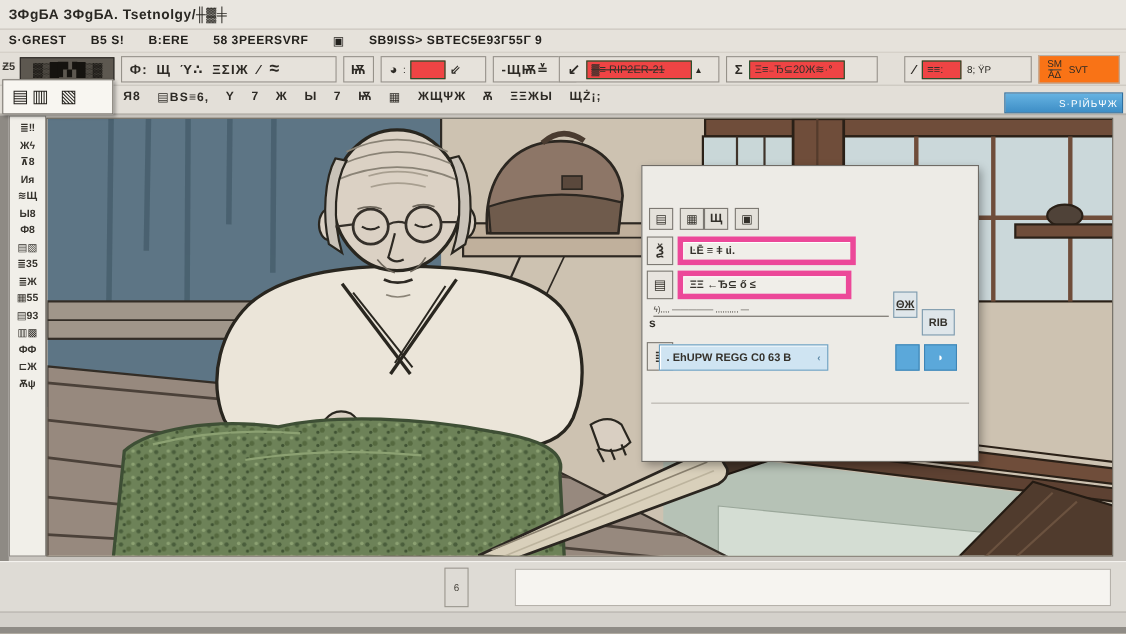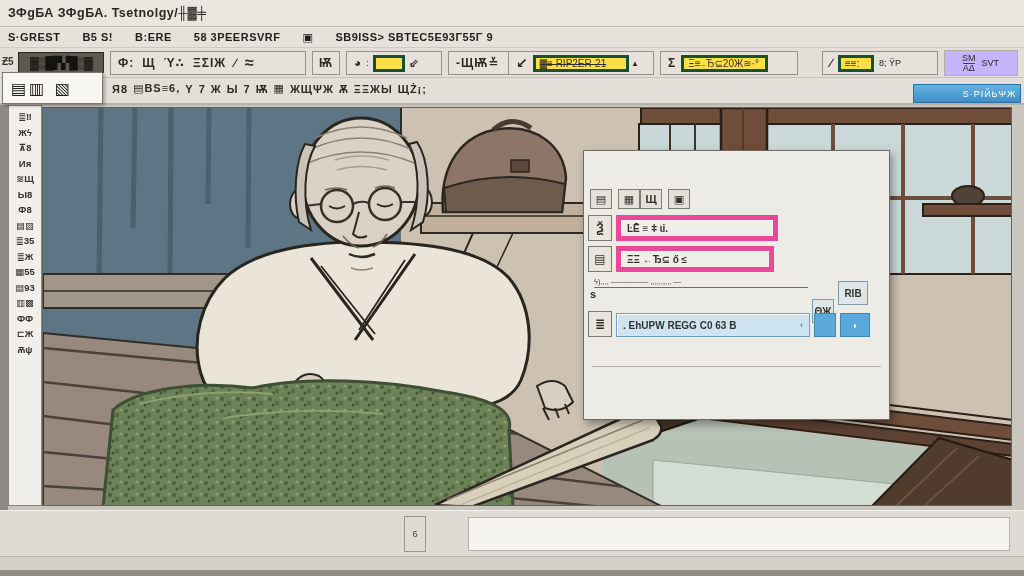--- a/index.html
+++ b/index.html
@@ -17,33 +17,33 @@
 
   .toolbar1 { position:absolute; left:0; top:48px; width:1024px; height:30px; background:#e3dfd8;
               border-bottom:1px solid #c6c2bb; }
   .toolbar2 { position:absolute; left:0; top:78px; width:1024px; height:27px; background:#e3dfd8;
               border-bottom:2px solid #b5b1aa; }
   .grp { position:absolute; top:3px; height:24px; border:1px solid #96928a; background:#e6e2db;
          display:flex; align-items:center; gap:8px; padding:0 7px; }
   .tglyph { font-size:12px; font-weight:700; color:#2d2a25; letter-spacing:1px; white-space:nowrap; }
   .tiny { font-size:9px; }
   .tbtn { border:1px solid #96928a; background:#e6e2db; display:flex; align-items:center; justify-content:center; }
-  .tfield { background:#fde047; border:3px solid #14532d; height:17px; font-size:10px; display:flex;
+  .tfield { background:#ef4444; border:1px solid #14532d; height:17px; font-size:10px; display:flex;
             align-items:center; padding:0 4px; color:#33302a; white-space:nowrap; overflow:hidden; }
   .darkcombo { position:absolute; left:18px; top:4px; width:86px; height:21px; background:#5d5850;
                border:1px solid #2c2925; color:#15130f; font-size:12px; font-weight:700; letter-spacing:-1px;
                display:flex; align-items:center; justify-content:center; overflow:hidden; }
   .cornerlbl { position:absolute; left:2px; top:8px; font-size:10px; font-weight:700; color:#3a3731; }
 
   .dropdown-panel { position:absolute; left:2px; top:72px; width:101px; height:32px; background:#f8f6f1;
                     border:1px solid #7b776f; box-shadow:2px 2px 3px rgba(0,0,0,.28); z-index:30;
                     display:flex; align-items:center; padding-left:8px; gap:6px; }
   .dropdown-panel .g { font-size:16px; font-weight:700; color:#23211c; letter-spacing:3px; }
 
-  .t2icons { position:absolute; left:112px; top:4px; display:flex; align-items:center; gap:5px; }
+  .t2icons { position:absolute; left:112px; top:4px; display:flex; gap:15px; }
   .t2icons span { font-size:11px; font-weight:700; color:#2d2a25; letter-spacing:1px; white-space:nowrap; }
   .bluebtn { position:absolute; left:913px; top:6px; width:108px; height:19px;
              background:linear-gradient(#66b3e2,#3e8ec6); border:1px solid #2f6f9f; color:#fff;
              font-size:9px; display:flex; align-items:center; justify-content:center; letter-spacing:1px;padding-left:45px; }
 
   
   .main-bg { position:absolute; left:0; top:105px; width:1024px; height:405px; background:#c9c5bf; }
   .left-dark { position:absolute; left:0; top:105px; width:8px; height:405px; background:#8e8a84; }
   .toolstrip { position:absolute; left:8px; top:105px; width:34px; height:401px; background:#f1efe9;
                border:1px solid #8a8680; display:flex; flex-direction:column; align-items:center; padding-top:3px; }
@@ -144,21 +144,21 @@
     <span class="tglyph">Σ</span>
     <span class="tfield" style="width:87px;">Ξ≡₋Ђ⊆20Ж≋·°</span>
   </div>
 
   <div class="grp" style="left:822px; width:116px; gap:5px;">
     <span class="tglyph">∕</span>
     <span class="tfield" style="width:36px;">≡≡:</span>
     <span class="tiny">8; ŸP</span>
   </div>
 
-  <div style="position:absolute; left:944px; top:2px; width:74px; height:26px; background:#c4b5fd; border:1px solid #b5b1aa; display:flex; align-items:center; gap:6px; padding:0 17px;">
+  <div style="position:absolute; left:944px; top:2px; width:74px; height:26px; background:#f97316; border:1px solid #b5b1aa; display:flex; align-items:center; gap:6px; padding:0 7px;">
     <span style="display:flex; flex-direction:column; align-items:center; line-height:9px;">
       <span class="tiny">SM</span>
       <span class="tiny" style="border-top:1px solid #4a463f;">ĀΔ</span>
     </span>
     <span class="tiny">SVT</span>
   </div>
 </div>
 
 <div class="toolbar2">
   <div class="t2icons">
@@ -347,25 +347,25 @@
 
   <span class="dicon-lg" style="left:4px; top:64px;">Ѯ</span>
   <div class="dfield" style="left:32px; top:64px; width:162px;">ĿĒ ≡ ǂ ɩі.</div>
 
   <span class="dicon-lg" style="left:4px; top:95px;">▤</span>
   <div class="dfield" style="left:32px; top:95px; width:158px;">ΞΞ   ←Ђ⊆ ő ≤</div>
 
   <div class="sechead">ϟ),,,, ————— ,,,,,,,,,, —</div>
 
   <span class="slabel" style="left:6px; top:137px;">s</span>
-  <span class="sbtn" style="left:228px; top:148px; width:22px;text-decoration:underline;">ΘЖ</span>
+  <span class="sbtn" style="left:228px; top:114px; width:22px;text-decoration:underline;">ΘЖ</span>
   <span class="sbtn" style="left:254px; top:130px; width:30px;">RIB</span>
 
   <span class="dicon-lg" style="left:4px; top:160px;">≣</span>
-  <div class="dfield bluefield2" style="left:32px; top:162px; width:194px; height:24px;">
+  <div class="dfield bluefield2" style="left:15px; top:162px; width:154px; height:24px;">
     <span>. EhUPW REGG  C0   63 B</span>
     <span class="caret">‹</span>
   </div>
   <span class="sbtn flatblue" style="left:230px; top:162px; width:22px;"></span>
   <span class="sbtn flatblue" style="left:256px; top:162px; width:30px;">◗</span>
 
   <div class="dsep"></div>
 </div>
 
 <div class="statusbar">

